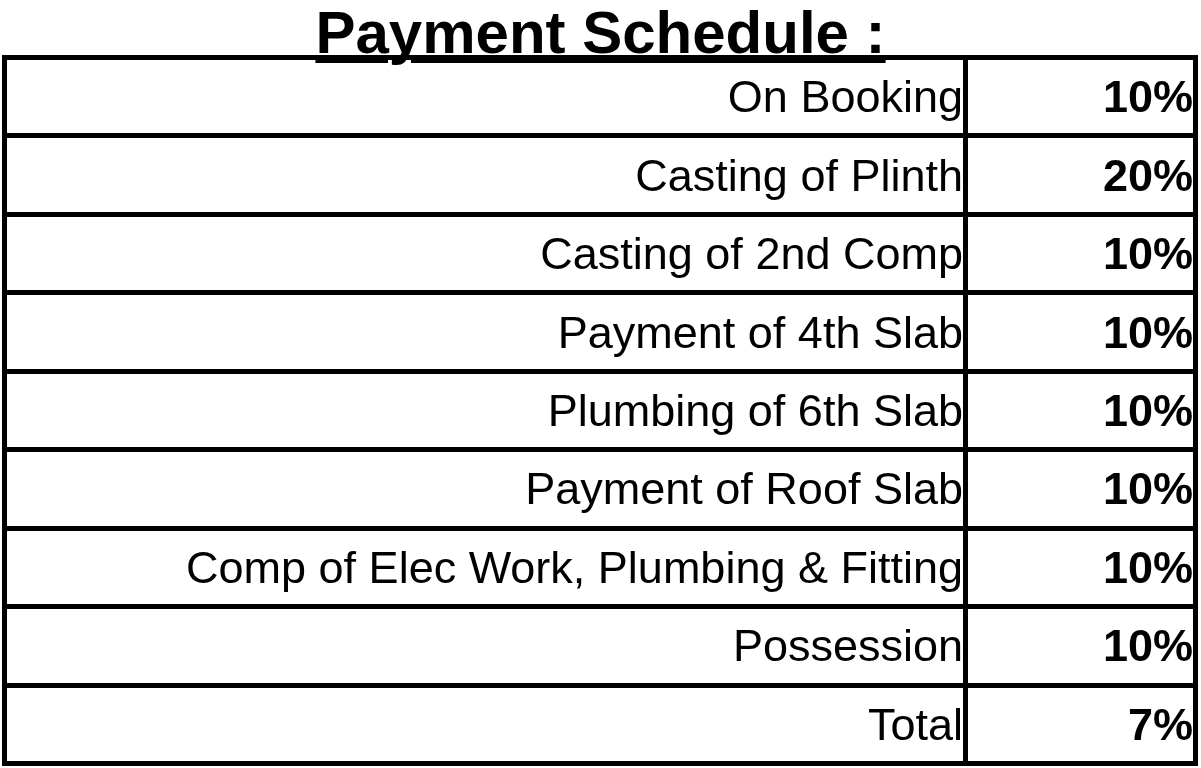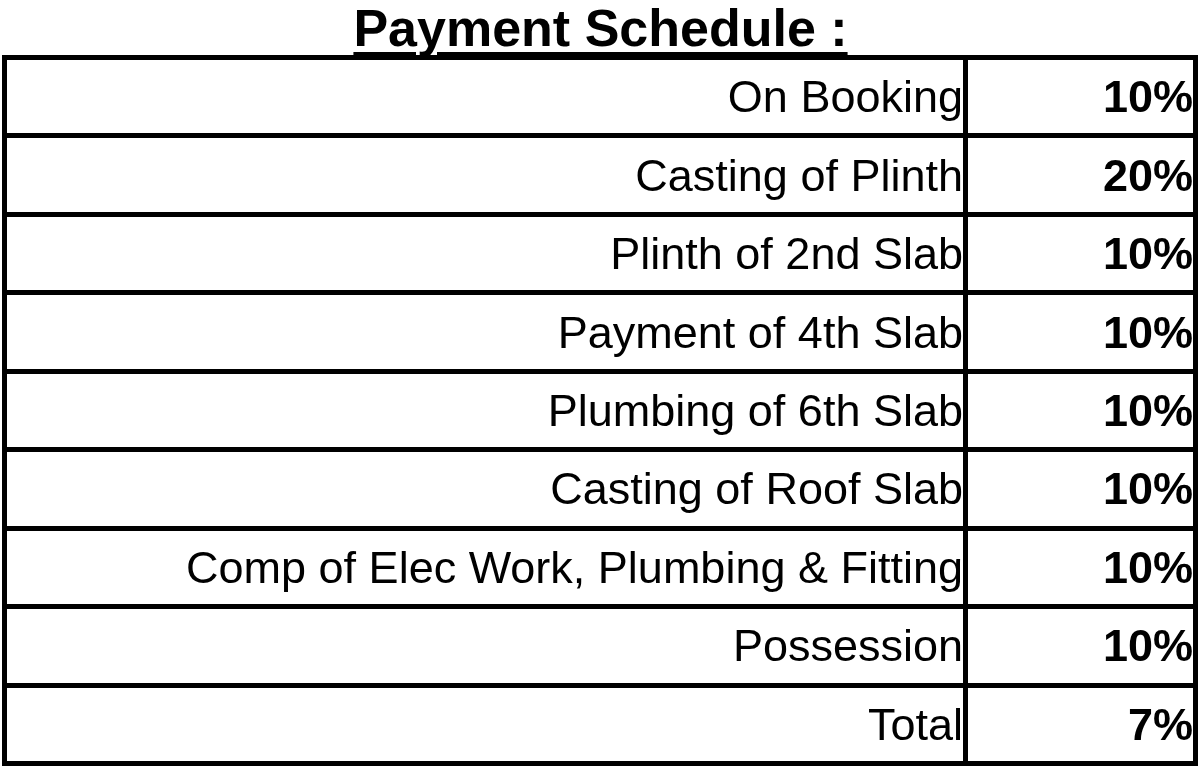--- a/index.html
+++ b/index.html
@@ -14,21 +14,21 @@
     font-family: "Liberation Sans", "DejaVu Sans", sans-serif;
     position: relative;
     overflow: hidden;
   }
   .page-title {
     position: absolute;
     top: 1px;
     left: 0;
     width: 100%;
     text-align: center;
-    font-size: 52px;
+    font-size: 60px;
     font-weight: bold;
     line-height: 1.05;
     text-decoration: underline;
     text-decoration-thickness: 4px;
     text-underline-offset: 6px;
     letter-spacing: 0px;
   }
   table.schedule {
     position: absolute;
     top: 55px;
@@ -66,33 +66,33 @@
   <tbody>
     <tr>
       <td class="cell-label">On Booking</td>
       <td class="cell-value">10%</td>
     </tr>
     <tr>
       <td class="cell-label">Casting of Plinth</td>
       <td class="cell-value">20%</td>
     </tr>
     <tr>
-      <td class="cell-label">Plinth of 2nd Slab</td>
+      <td class="cell-label">Casting of 2nd Comp</td>
       <td class="cell-value">10%</td>
     </tr>
     <tr>
       <td class="cell-label">Payment of 4th Slab</td>
       <td class="cell-value">10%</td>
     </tr>
     <tr>
       <td class="cell-label">Plumbing of 6th Slab</td>
       <td class="cell-value">10%</td>
     </tr>
     <tr>
-      <td class="cell-label">Casting of Roof Slab</td>
+      <td class="cell-label">Payment of Roof Slab</td>
       <td class="cell-value">10%</td>
     </tr>
     <tr>
       <td class="cell-label">Comp of Elec Work, Plumbing &amp; Fitting</td>
       <td class="cell-value">10%</td>
     </tr>
     <tr>
       <td class="cell-label">Possession</td>
       <td class="cell-value">10%</td>
     </tr>

